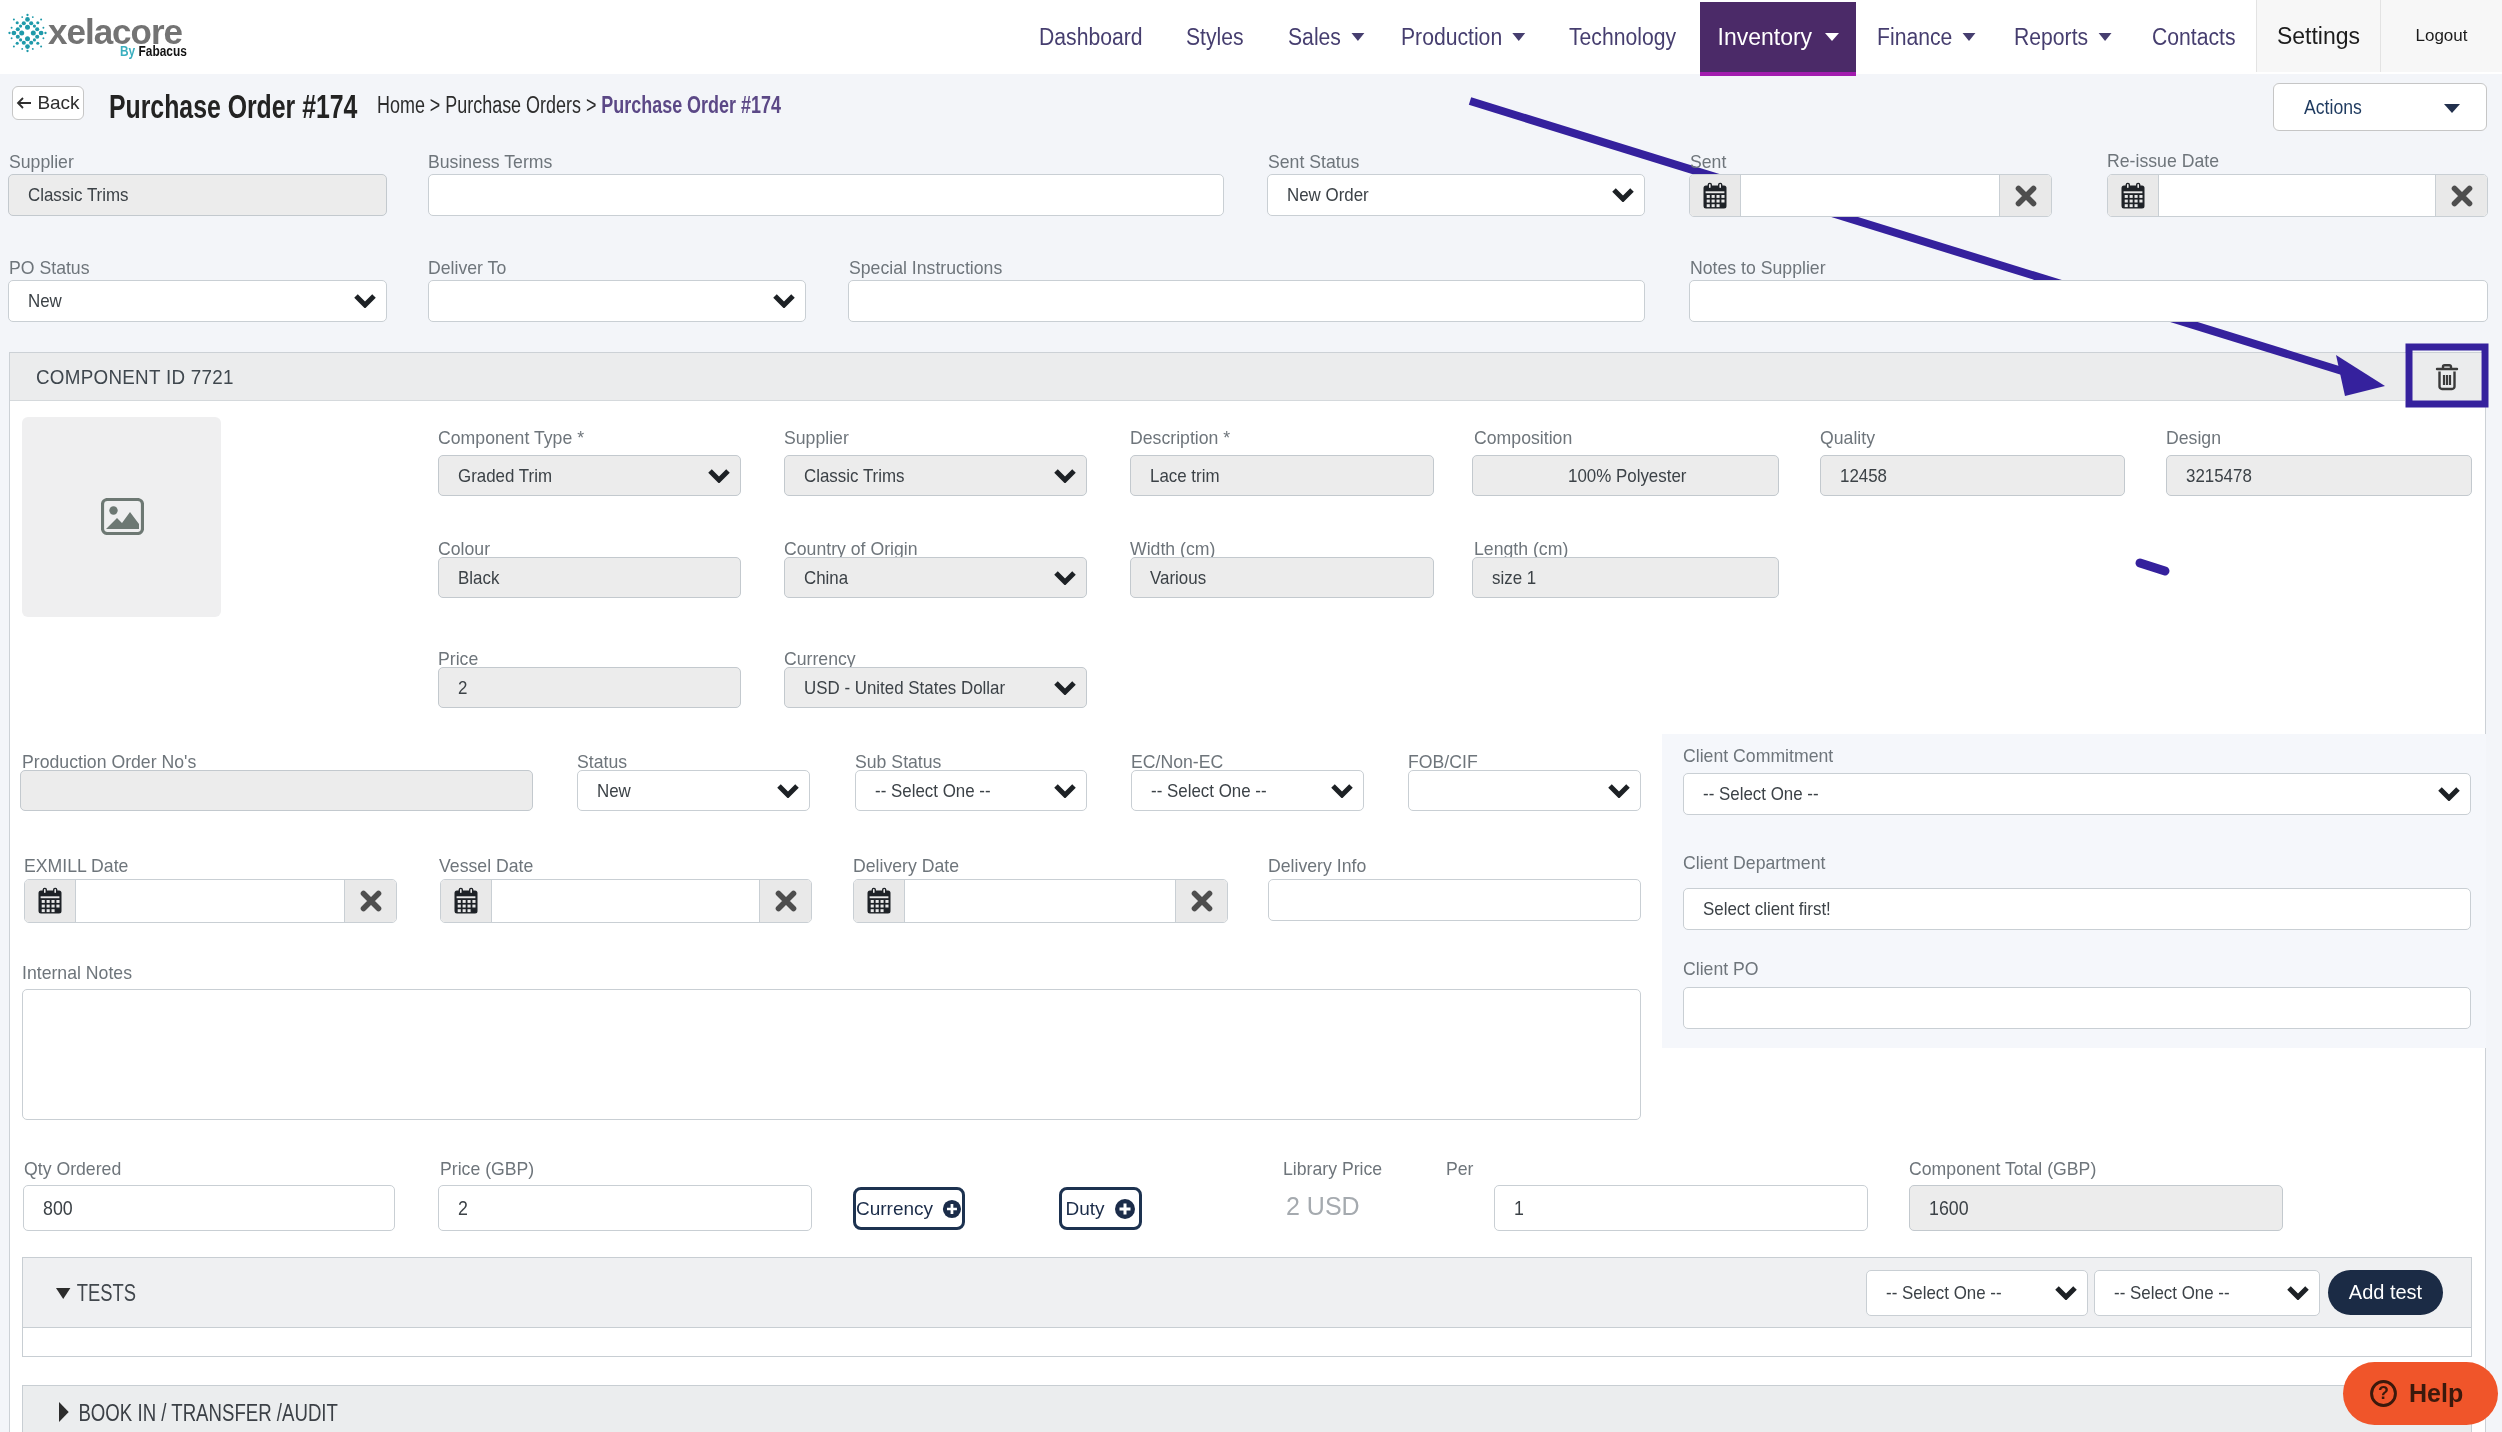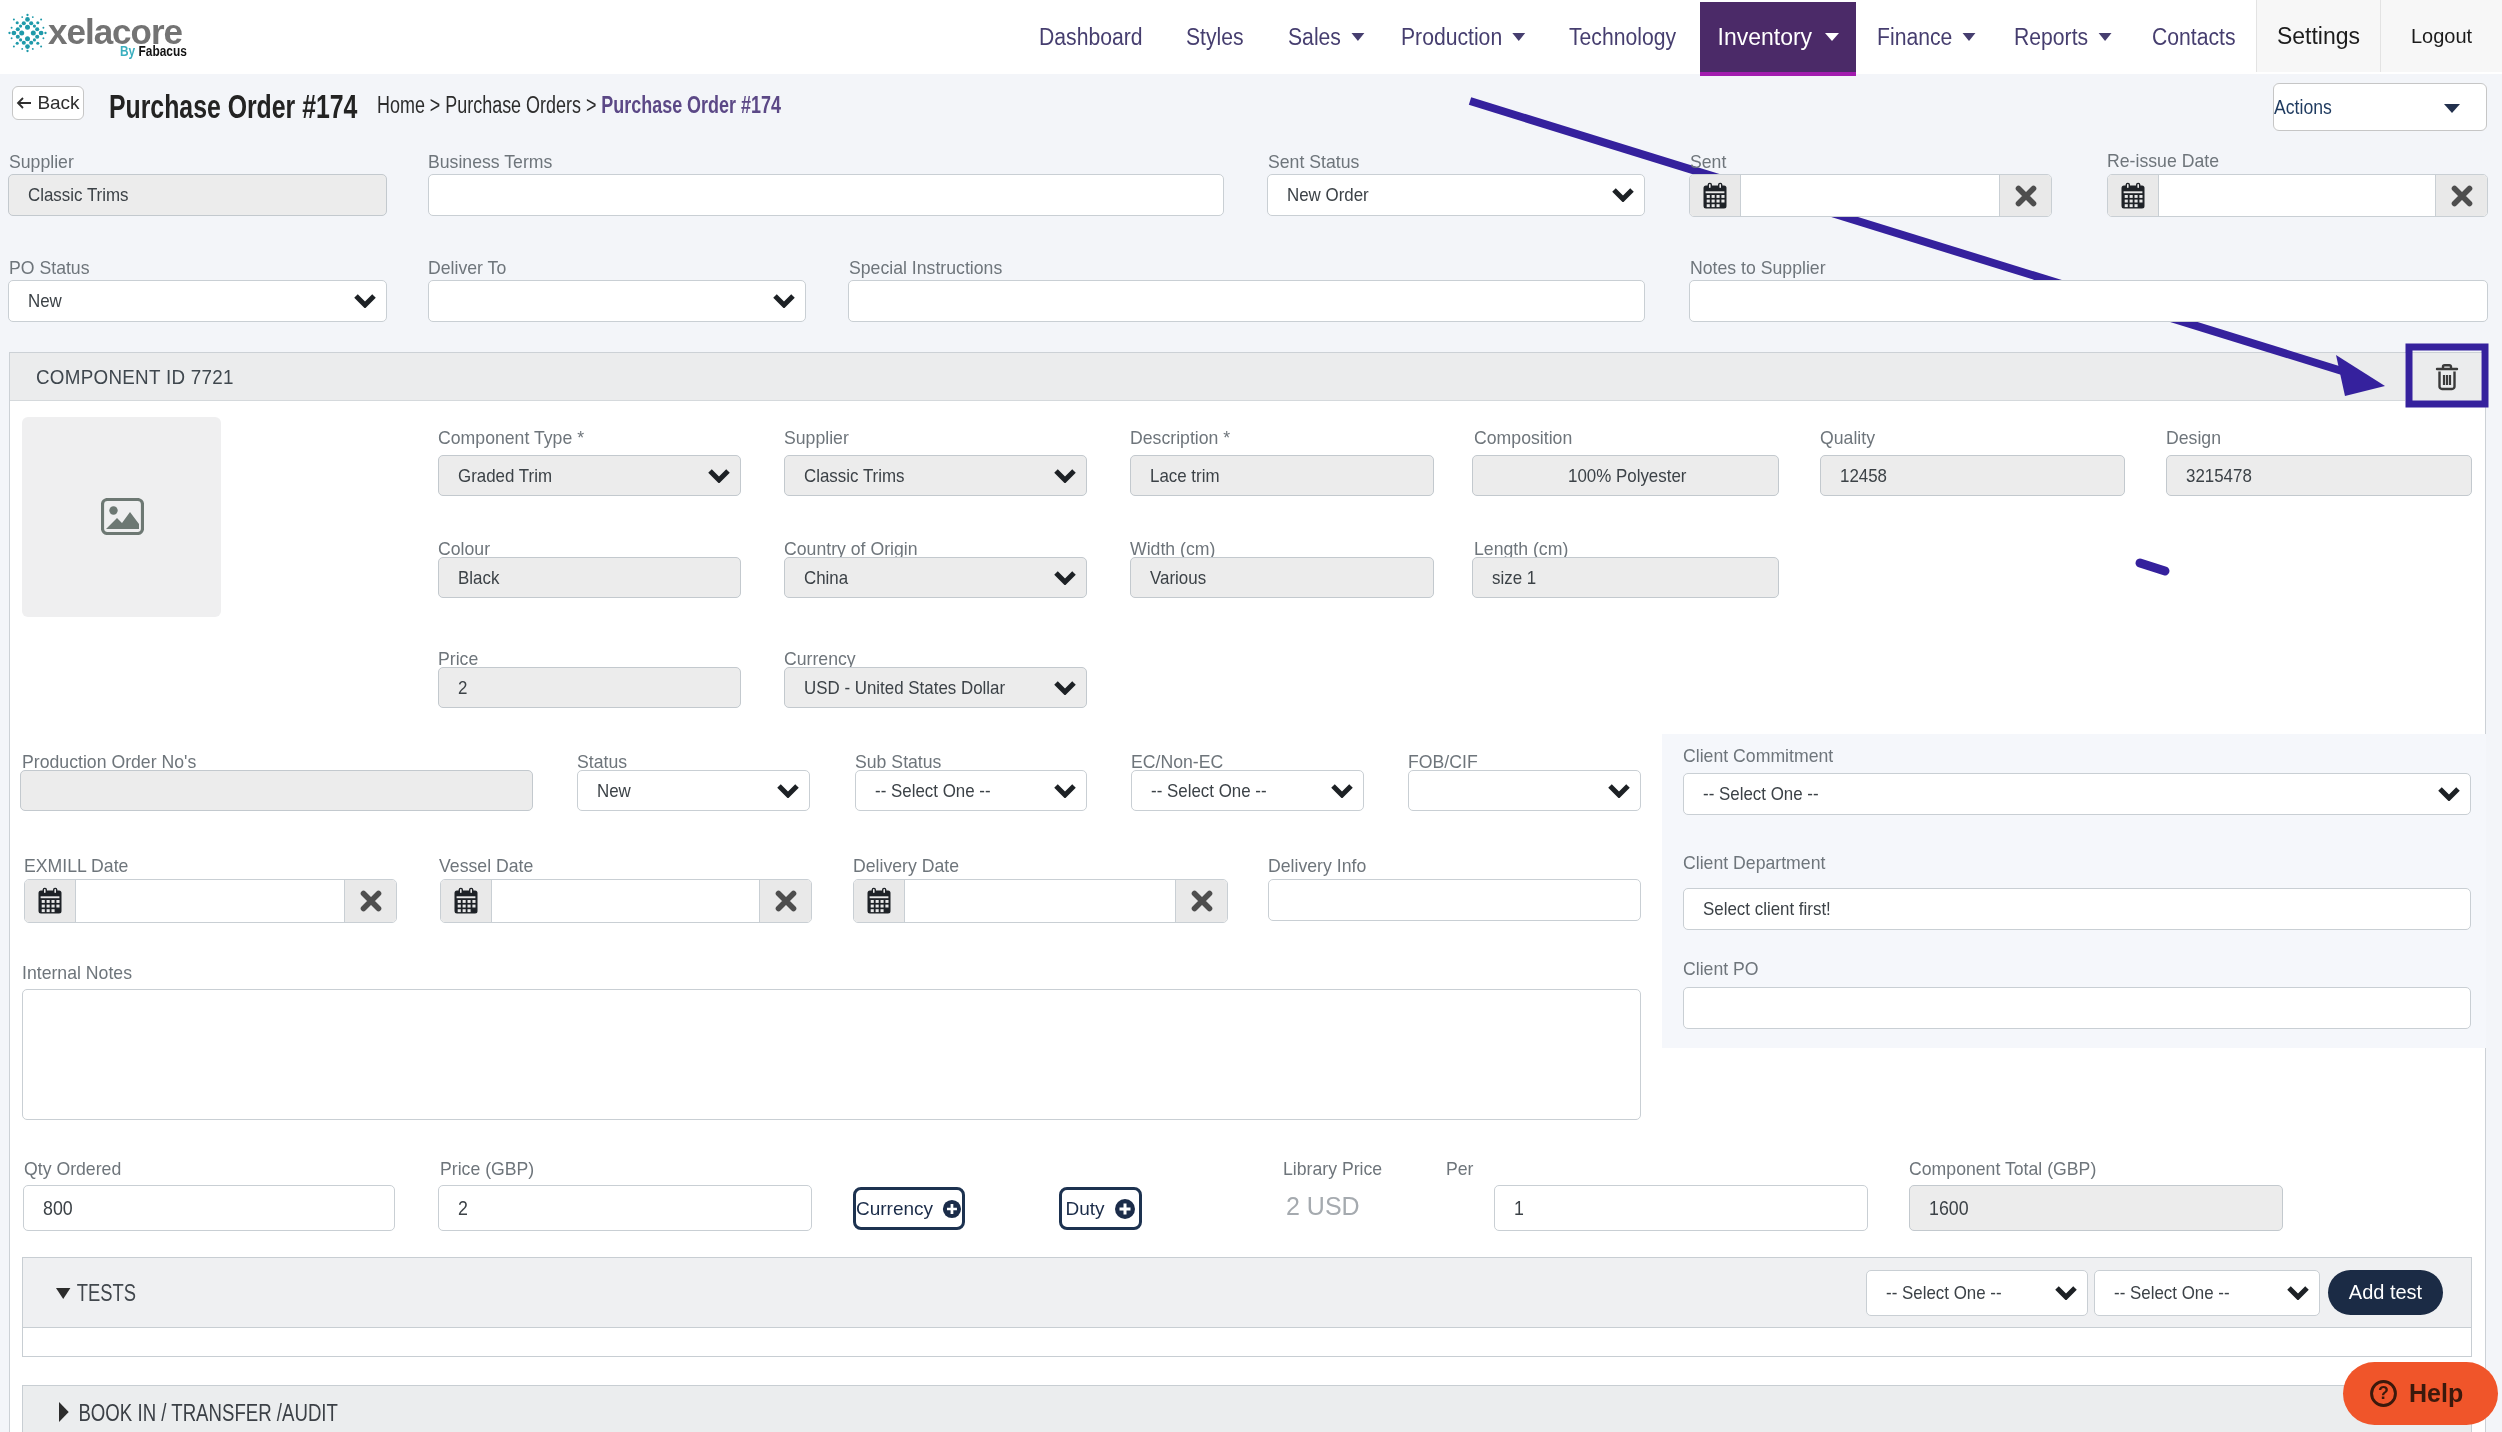--- a/index.html
+++ b/index.html
@@ -67,30 +67,30 @@
       <circle cx="4.6" cy="27.3" r="0.95" fill="#1f9aaa"></circle>
     </svg>
 <div class="abs" style="left:48px;top:12px;font-size:35px;font-weight:800;color:#737373;letter-spacing:-1px;">xelacore</div>
 <div class="abs" style="left:120px;top:43px;font-size:14px;font-weight:700;color:#121212;transform:scaleX(0.85);transform-origin:0 0;white-space:nowrap;"><span style="color:#3aafbf;">By </span>Fabacus</div>
 
 <div id="navlinks"></div>
 
 <div class="abs" style="left:1700px;top:2px;width:156px;height:74px;background:#4b2a68;border-bottom:4px solid #a21caf;display:flex;align-items:center;justify-content:center;color:#fff;font-size:23px;">Inventory&nbsp;<span style="display:inline-block;width:0;height:0;border-left:7px solid transparent;border-right:7px solid transparent;border-top:8px solid #fff;margin-left:6px;"></span></div>
 
 <div class="abs" style="left:2256px;top:0;width:124px;height:72px;background:#f7f7f7;border-left:1px solid #e3e3e3;display:flex;align-items:center;justify-content:center;font-size:23px;color:#1c1c1c;">Settings</div>
-<div class="abs" style="left:2380px;top:0;width:122px;height:72px;background:#f7f7f7;border-left:1px solid #e3e3e3;display:flex;align-items:center;justify-content:center;font-size:20px;color:#1c1c1c;">Logout</div>
+<div class="abs" style="left:2380px;top:0;width:122px;height:72px;background:#f7f7f7;border-left:1px solid #e3e3e3;display:flex;align-items:center;justify-content:center;font-size:17px;color:#1c1c1c;">Logout</div>
 
 <div class="abs" style="left:12px;top:86px;width:72px;height:34px;background:#fff;border:1px solid #c6c6c6;border-radius:6px;display:flex;align-items:center;justify-content:center;font-size:19px;color:#2e2e2e;">
 <svg width="15" height="12" viewBox="0 0 15 12" style="margin-right:6px;">
         <path d="M7 1 L2 6 L7 11 M2 6 L15 6" stroke="#2e2e2e" stroke-width="1.8" fill="none"></path>
       </svg>Back</div>
 <div class="abs" style="left:109px;top:87px;font-size:34px;font-weight:700;color:#232323;transform:scaleX(0.73);transform-origin:0 0;white-space:nowrap;">Purchase Order #174</div>
 <div class="abs" style="left:377px;top:92px;font-size:23px;color:#2c2c2c;transform:scaleX(0.78);transform-origin:0 0;white-space:nowrap;">Home &gt; Purchase Orders &gt; <span style="color:#5b4886;font-weight:700;">Purchase Order #174</span></div>
 
-<div class="abs" style="left:2273px;top:83px;width:214px;height:48px;background:#fff;border:1px solid #c6c6c6;border-radius:6px;display:flex;align-items:center;font-size:21px;color:#1e3a5f;">
+<div class="abs" style="left:2273px;top:83px;width:214px;height:48px;background:#fff;border:1px solid #c6c6c6;border-radius:6px;display:flex;align-items:center;font-size:21px;color:#1e3a5f;padding-left:30px;">
       <span style="display:inline-block;transform:scaleX(0.84);transform-origin:0 50%;">Actions</span>
       <span style="position:absolute;right:26px;top:50%;margin-top:-3px;width:0;height:0;border-left:8px solid transparent;border-right:8px solid transparent;border-top:9px solid #22304d;"></span>
     </div>
 
 <div id="topform"></div>
 
 <div class="abs" style="left:9px;top:352px;width:2477px;height:1080px;background:#fff;border:1px solid #ccd1d6;border-bottom:none;"></div>
 <div class="abs" style="left:10px;top:353px;width:2395px;height:48px;background:#ebeced;border-bottom:1px solid #d5d9dc;"></div>
 <div class="abs" style="left:36px;top:366px;font-size:20px;color:#3f474e;letter-spacing:0.3px;transform:scaleX(0.94);transform-origin:0 0;">COMPONENT ID 7721</div>
 <div class="abs" style="left:2412px;top:353px;width:69px;height:48px;background:#ebeced;display:flex;align-items:center;justify-content:center;" id="trashbtn">

